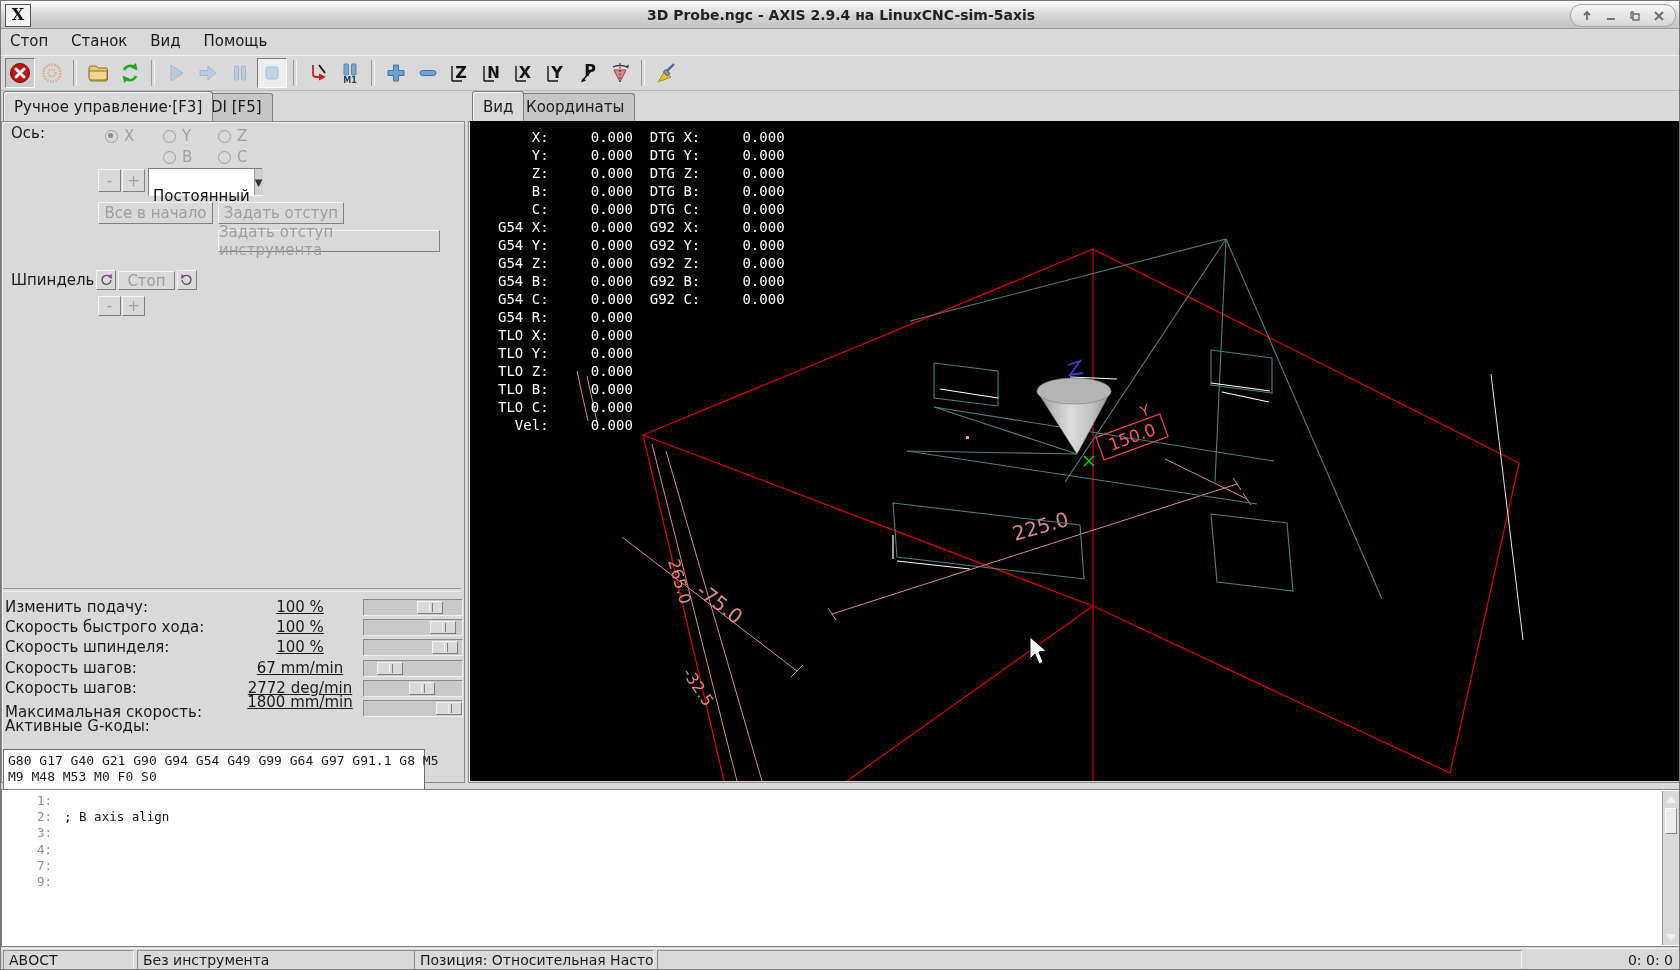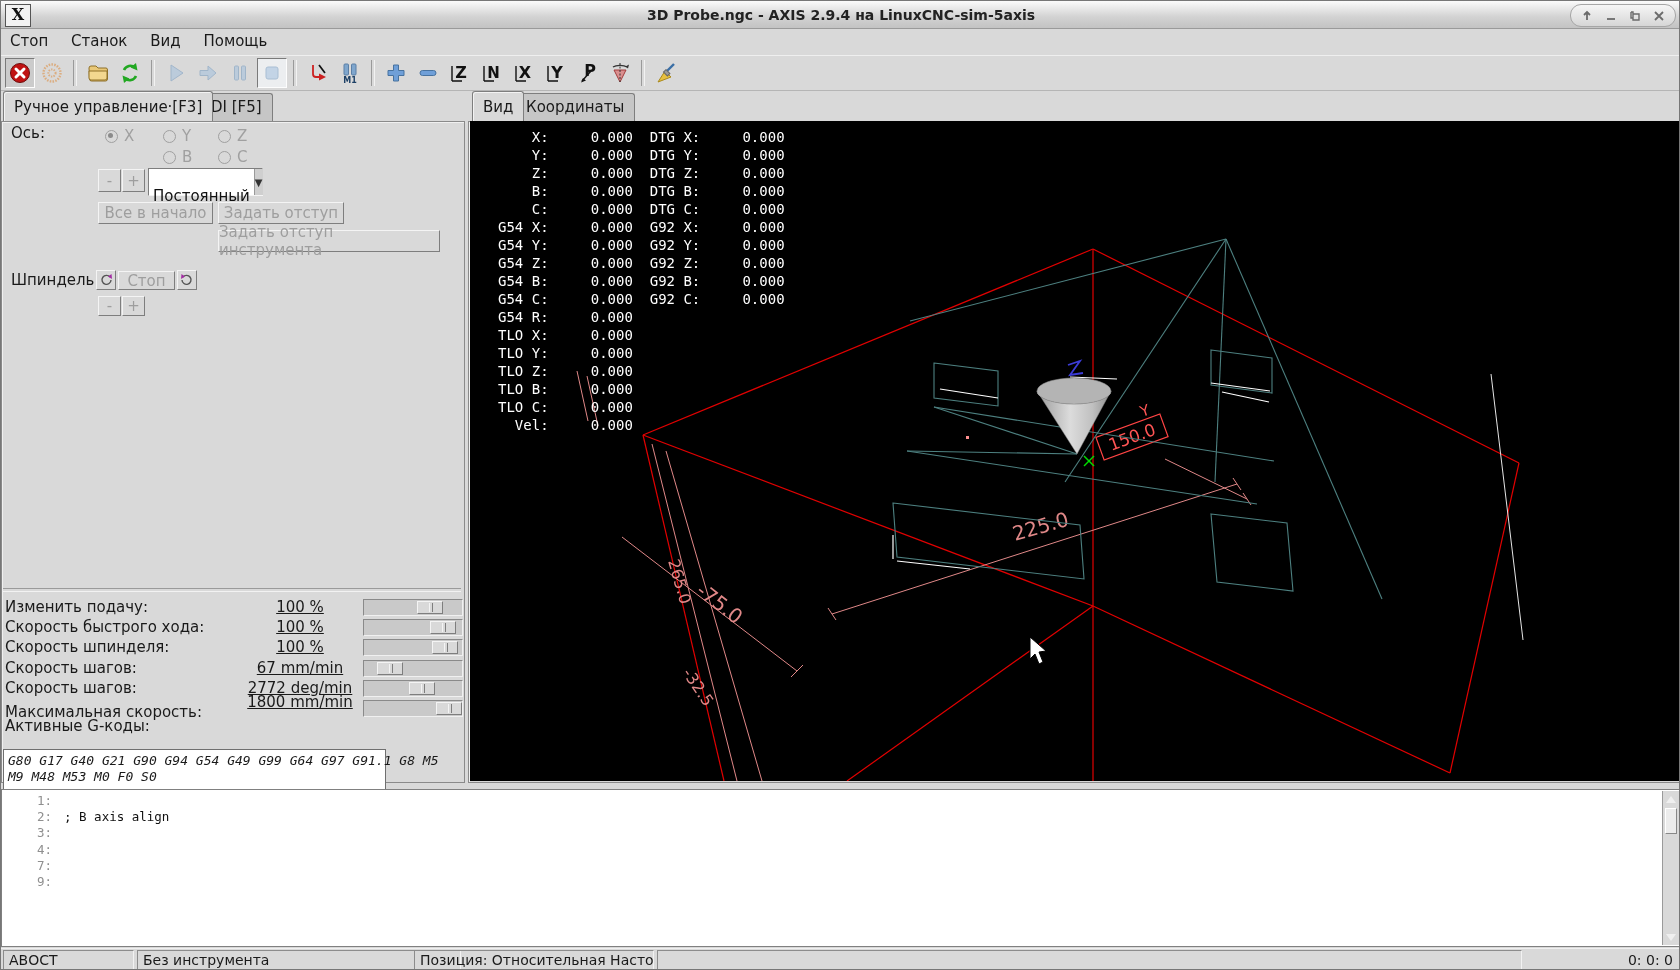--- a/index.html
+++ b/index.html
@@ -338,21 +338,21 @@
         <span class="thumb" style="left: 45px;"></span>
       </span>
 
     <span class="srow-label" style="top:612px;">Максимальная скорость:</span>
     <span class="srow-val" style="left:240px;top:596px;width:118px;margin-top:6px;">1800 mm/min</span>
     <span class="scale" style="left:362px;top:609px;">
         <span class="thumb" style="left: 72px;"></span>
       </span>
 
     <span class="abs" style="left:4px;top:626px;">Активные G-коды:</span>
-    <pre class="codesbox" style="left:2px;top:645px;width:383px;height:44px;font-style:italic;">G80 G17 G40 G21 G90 G94 G54 G49 G99 G64 G97 G91.1 G8 M5
+    <pre class="codesbox" style="left:2px;top:645px;width:422px;height:44px;">G80 G17 G40 G21 G90 G94 G54 G49 G99 G64 G97 G91.1 G8 M5
 M9 M48 M53 M0 F0 S0</pre>
   </div>
 
   <div class="abs" style="left:467px;top:90px;width:1213px;height:692px;">
     <div class="panelframe" style="left:0;top:30px;width:1213px;height:662px;"></div>
     <span class="tab active" style="left:4px;">Вид</span>
     <span class="tab" style="left:47px;">Координаты</span>
 
     <div class="canvas" style="left:2px;top:30px;width:1209px;height:660px;">
       <svg width="1209" height="660" viewBox="0 0 1209 660" style="position:absolute;left:0;top:0;">

